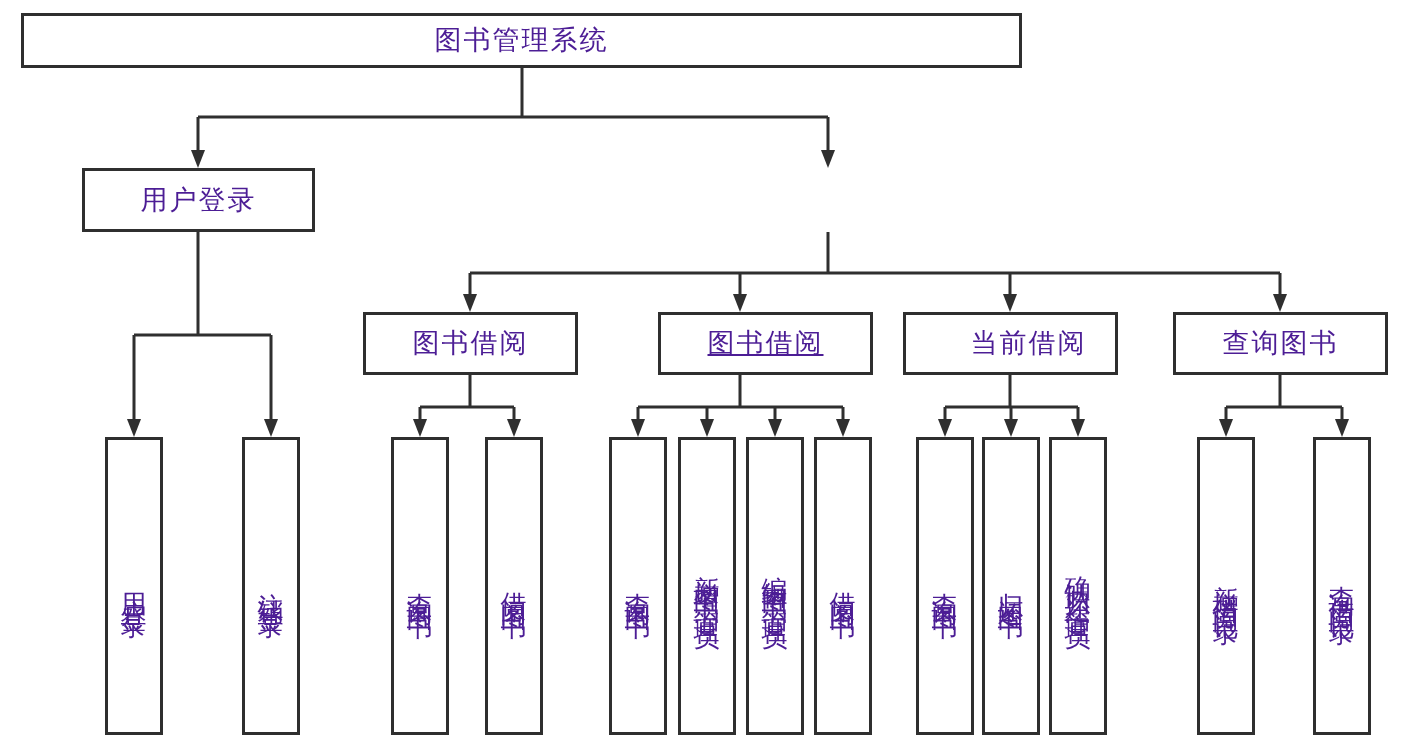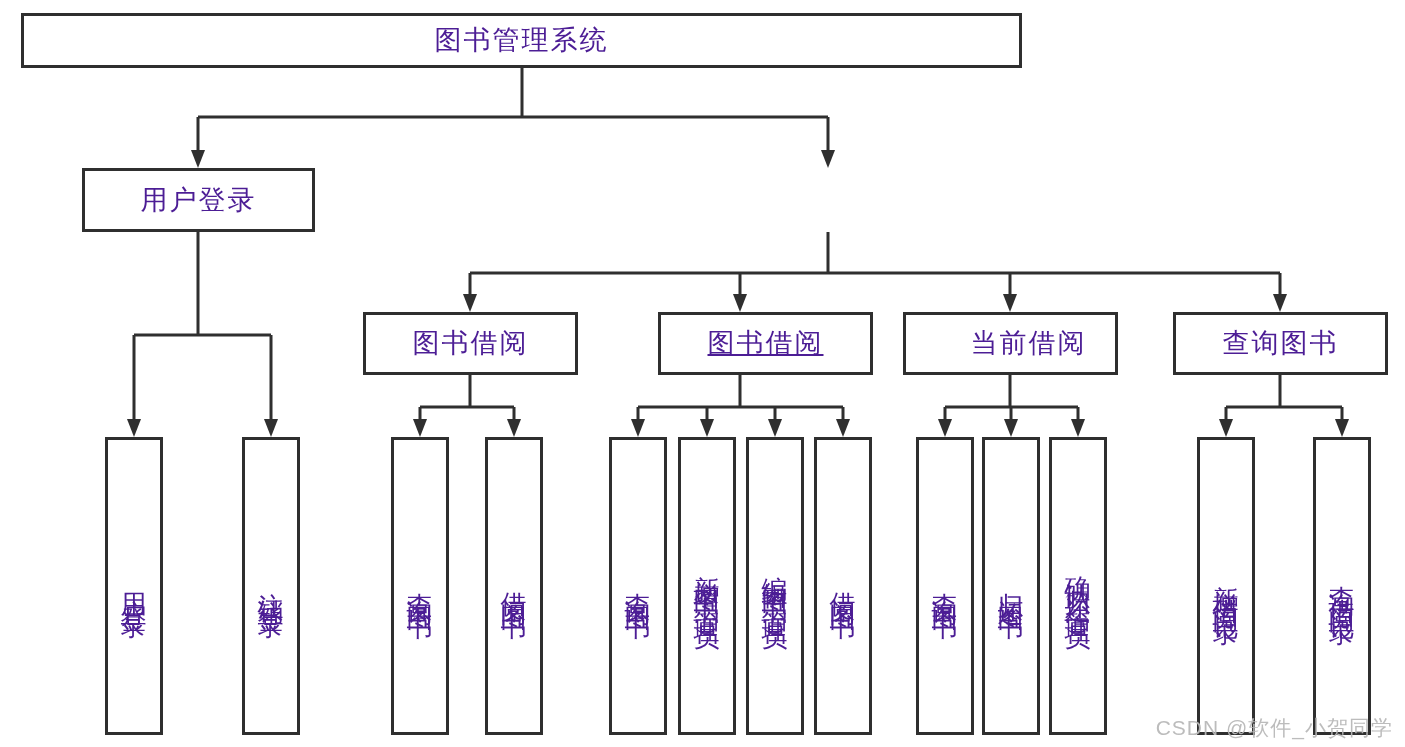--- a/index.html
+++ b/index.html
@@ -157,15 +157,14 @@
     <span class="vtext">确认归还（管理员）</span>
   </div>
 
   <div class="nbox leaf lE1">
     <span class="vtext">新增借阅记录</span>
   </div>
   <div class="nbox leaf lE2">
     <span class="vtext">查询借阅记录</span>
   </div>
 
-  <div class="watermark">CSDN @软件_小贺同学</div>
 
 </div>
 
 </body></html>

